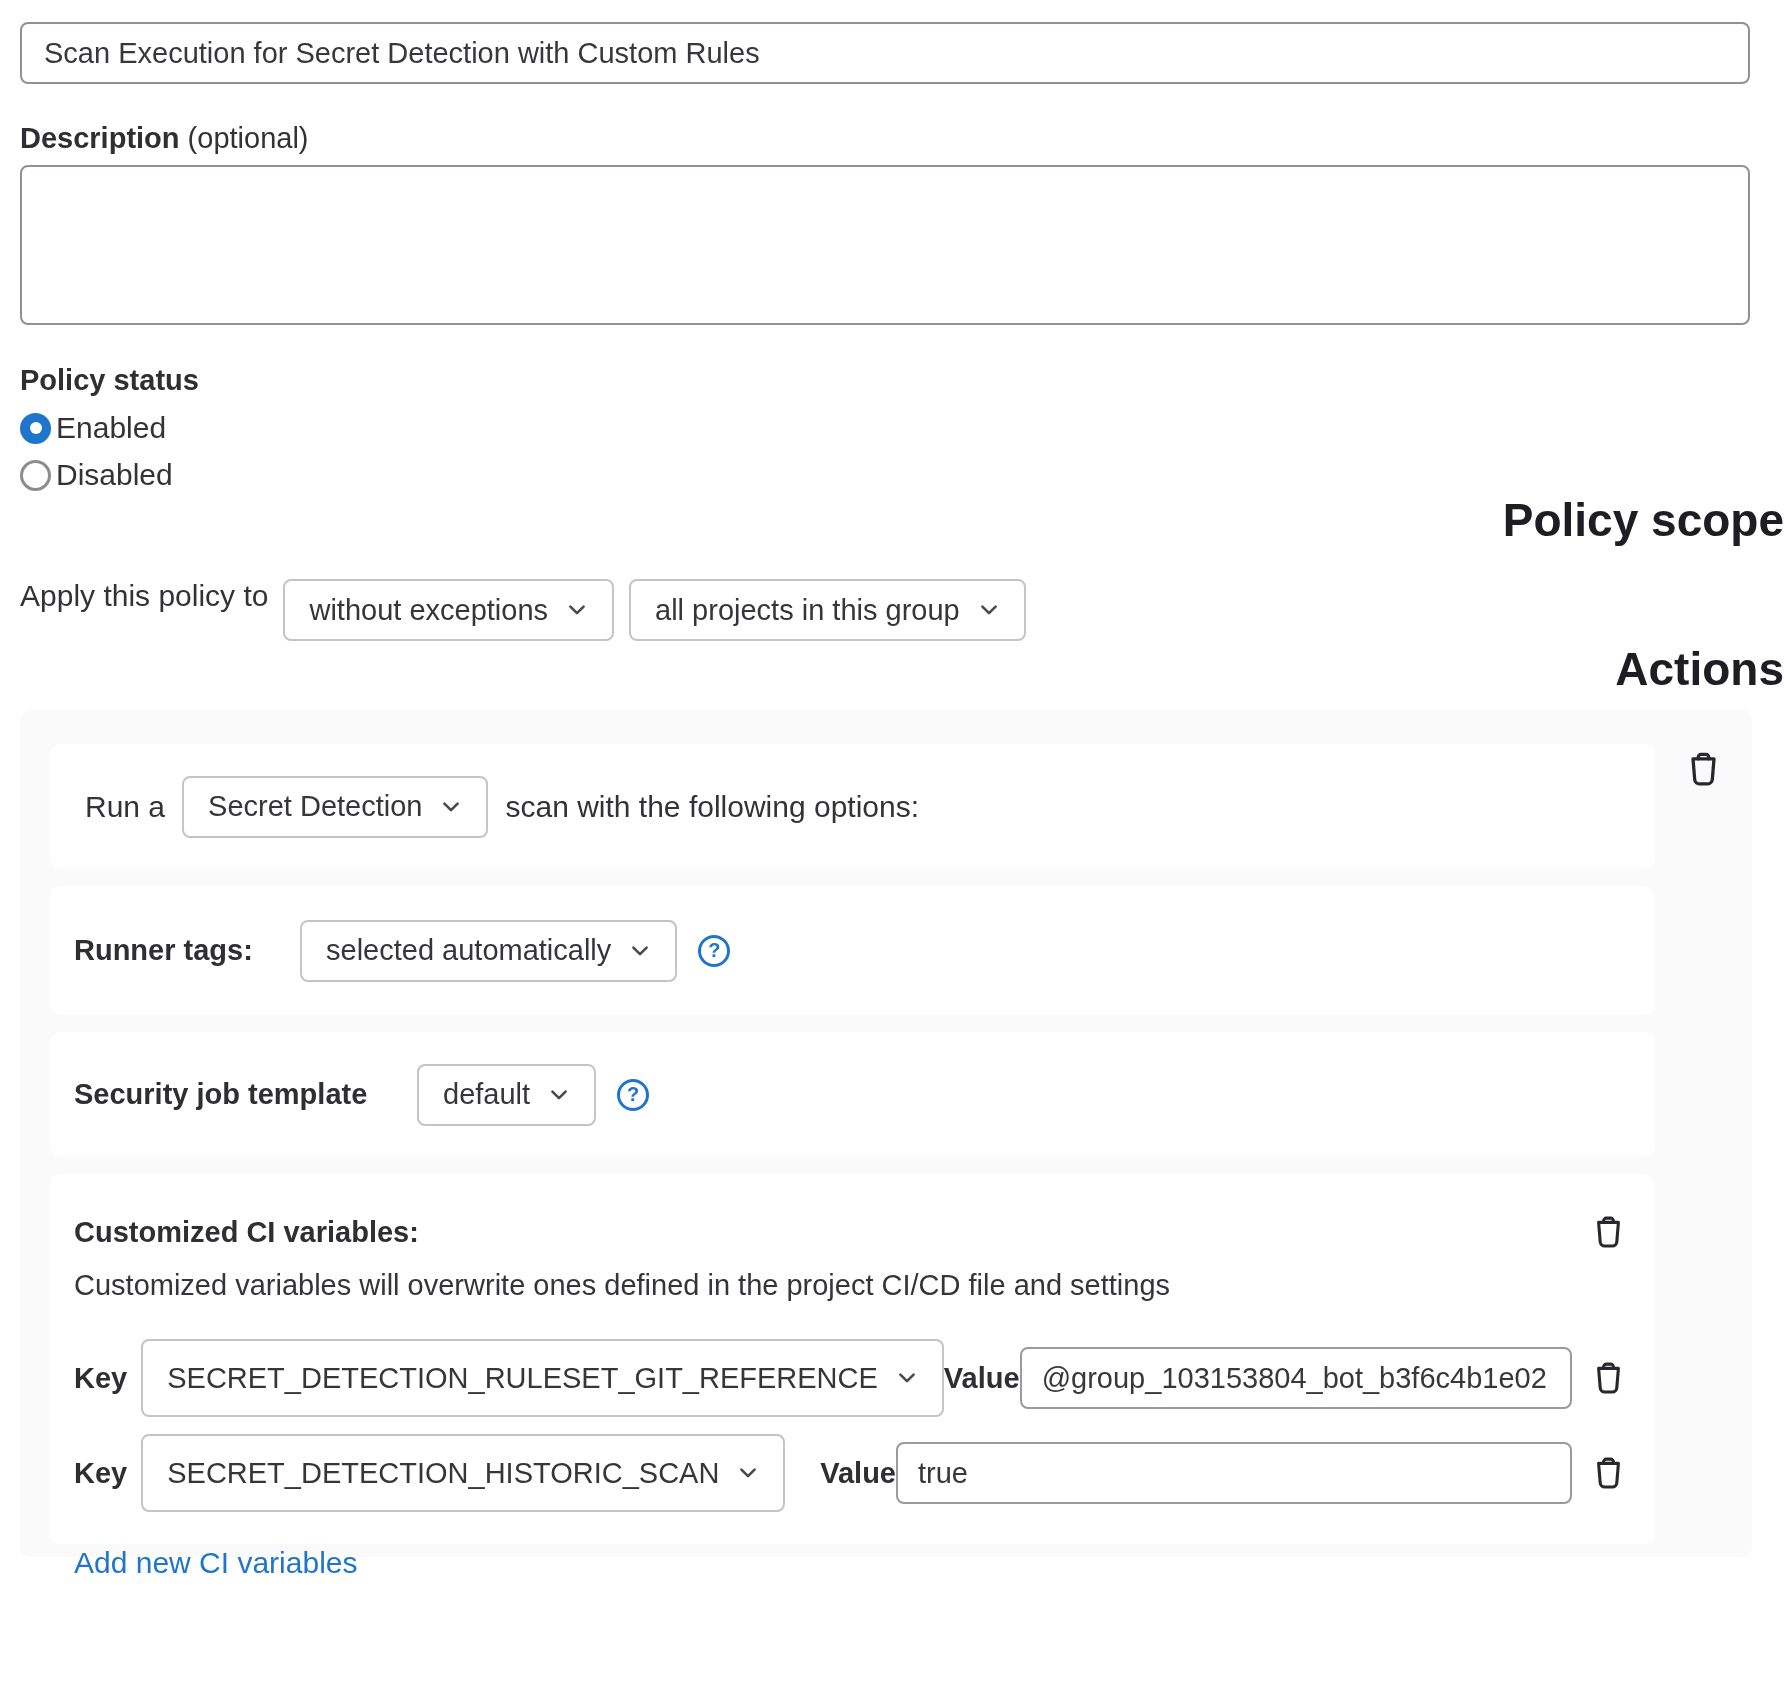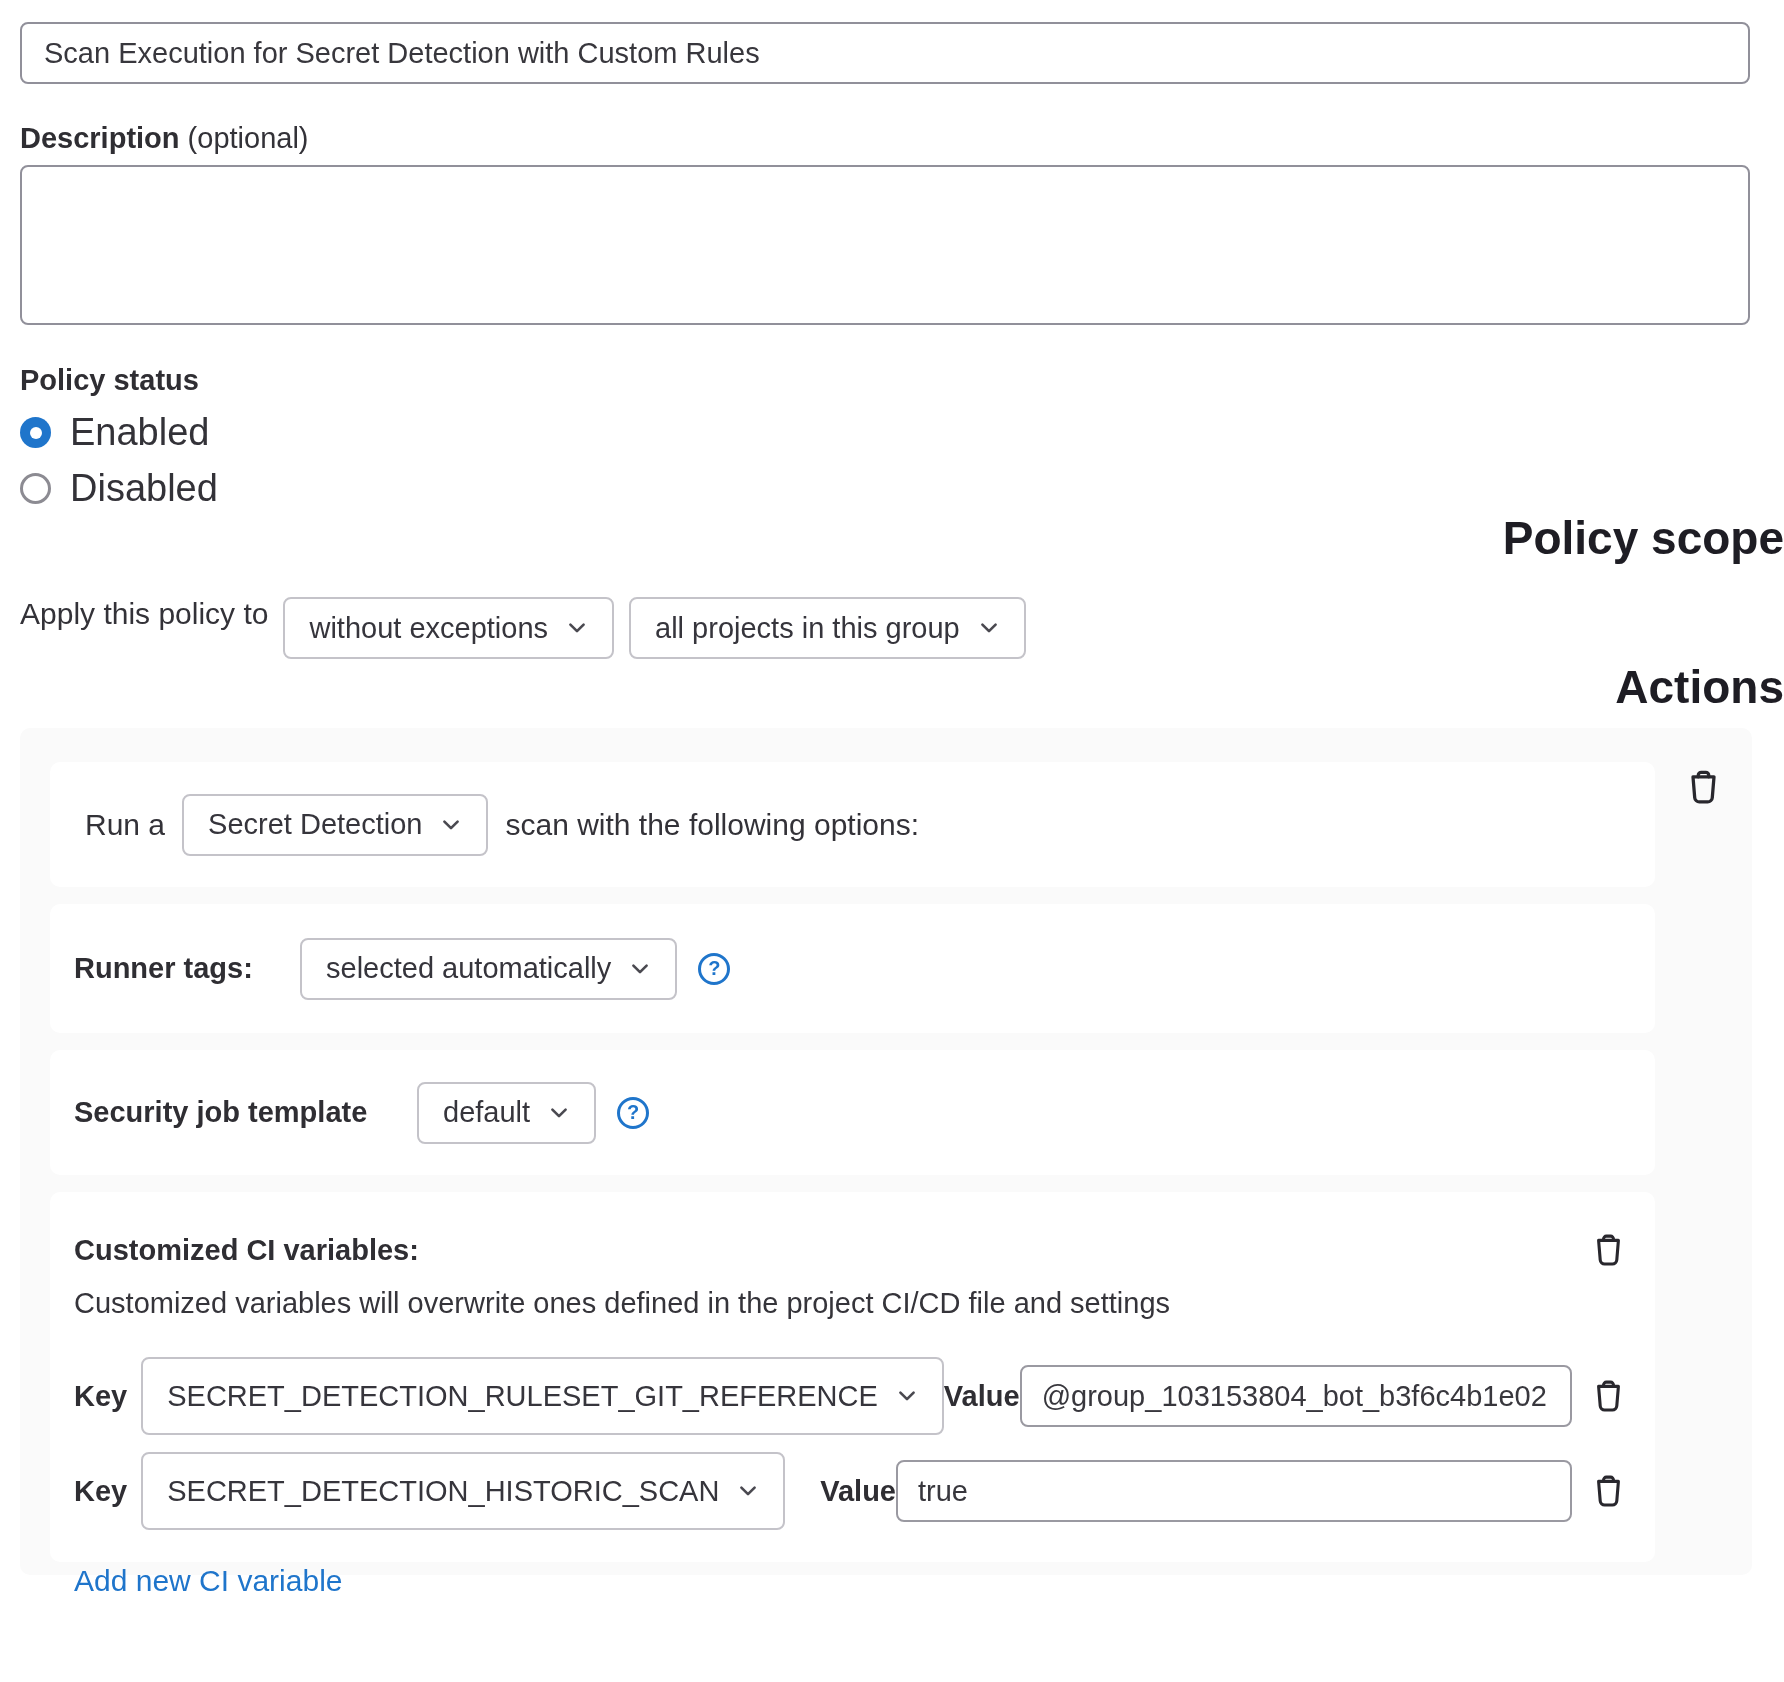--- a/index.html
+++ b/index.html
@@ -21,21 +21,21 @@
   }
   .textarea {
     width:1730px; height:160px; border:2px solid #91909a; border-radius:8px;
     font-family:inherit; font-size:29px; color:#38373d; padding:14px 22px; background:#fff;
     resize:none; outline:none; display:block;
   }
   .sec-gap { margin-top:36px; }
 
   
   .radio-group { margin-top:3px; }
-  .radio-row { display:flex; align-items:center; gap:19px; margin-top:13px; font-size:38px; color:#333238; cursor:pointer; }
+  .radio-row { display:flex; align-items:center; gap:5px; margin-top:13px; font-size:30px; color:#333238; cursor:pointer; }
   .radio { width:31px; height:31px; border-radius:50%; flex:0 0 auto; position:relative; }
   .radio.checked { background:#1f75cb; }
   .radio.checked::after {
     content:""; position:absolute; left:50%; top:50%; width:12px; height:12px;
     margin:-6px 0 0 -6px; border-radius:50%; background:#fff;
   }
   .radio.unchecked { background:#fff; border:3px solid #8c8b92; }
 
   h2.section-h {
     font-size:46px; font-weight:700; color:#1e1d24; margin:0; line-height:56px; letter-spacing:0;text-align:right;
@@ -236,21 +236,21 @@
           <span class="kv-spacer"></span>
           <span class="kv-value-label">Value</span>
           <input class="kv-input" type="text" value="true" style="">
           <button class="trash-btn">
             <svg class="trash-ic" viewBox="0 0 16 16">
                 <use href="#trash-path"></use>
               </svg>
           </button>
         </div>
 
-        <a class="add-link" href="#">Add new CI variable</a>
+        <a class="add-link" href="#">Add new CI variables</a>
       </div>
 
     </div>
 
     <div class="panel-gutter">
       <button class="trash-btn">
         <svg class="trash-ic" style="width:35px;height:35px" viewBox="0 0 16 16">
             <use href="#trash-path"></use>
           </svg>
       </button>

